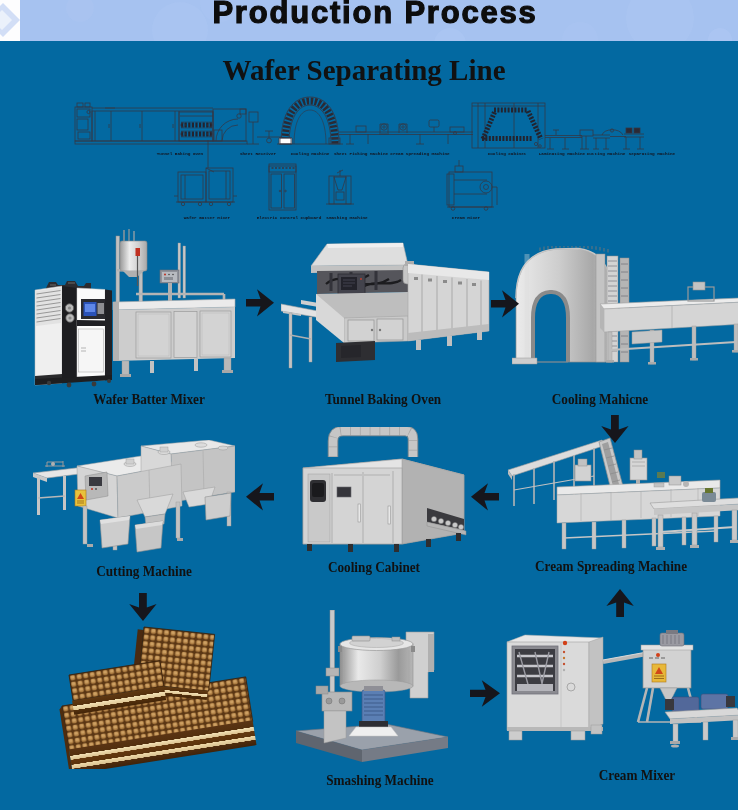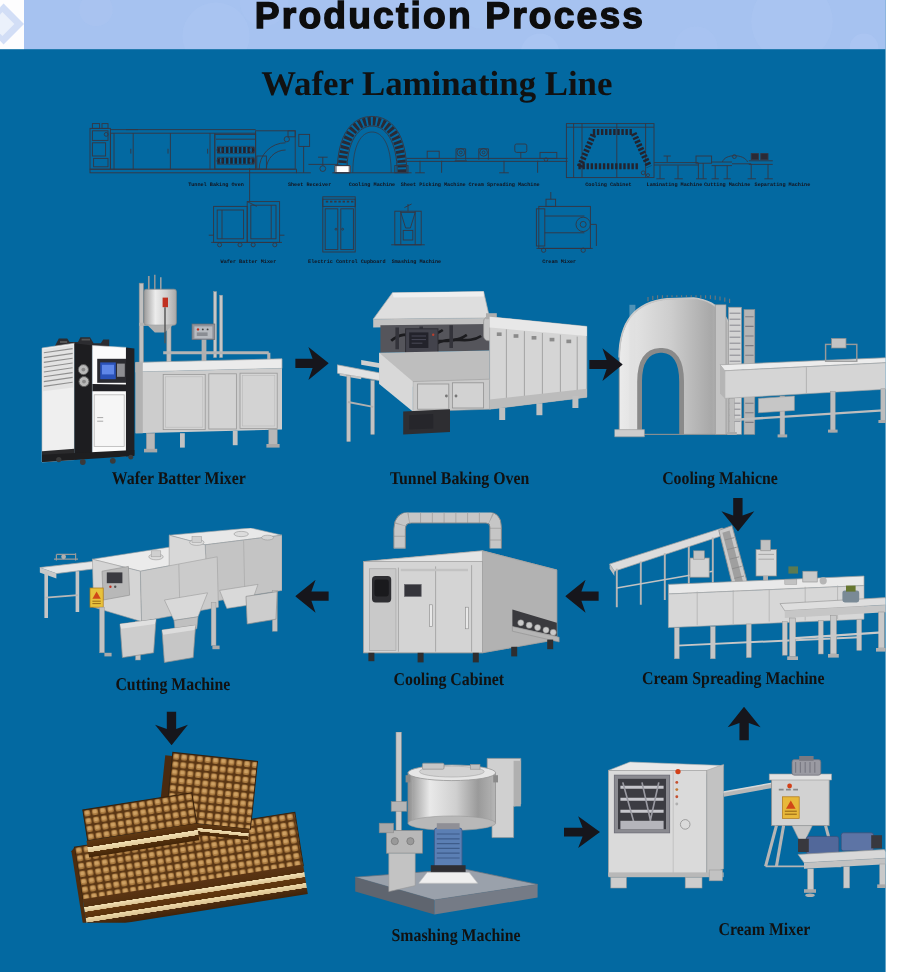--- a/index.html
+++ b/index.html
@@ -24,21 +24,21 @@
     </svg>
   </div>
   <div class="abs" style="left:0;top:0;width:20px;height:41px;background:#fdfdfe;">
     <svg width="20" height="41">
         <polygon points="-14,20 3,3 20,20 3,37" fill="#d2def6"></polygon>
         <polygon points="-8,20 2,10 12,20 2,30" fill="#ebf1fb"></polygon>
       </svg>
   </div>
   <div class="abs" style="left:0;top:-5px;width:750px;text-align:center;font-weight:bold;font-size:31px;letter-spacing:1.8px;color:#0d0d0d;-webkit-text-stroke:1.15px #0d0d0d;">Production Process</div>
 
-  <div class="abs" style="left:0;top:54px;width:728px;text-align:center;font-family:'Liberation Serif',serif;font-weight:bold;font-size:29px;color:#111;">Wafer Laminating Line</div>
+  <div class="abs" style="left:0;top:54px;width:728px;text-align:center;font-family:'Liberation Serif',serif;font-weight:bold;font-size:29px;color:#111;">Wafer Separating Line</div>
 
   <svg class="abs" style="left:55px;top:93px" width="695" height="132" viewBox="0 0 695 132" id="schem">
    <g transform="translate(-55,-93)" stroke="#363642" stroke-width="0.75" fill="none" font-family="Liberation Mono,monospace">
 
     <rect x="75" y="141" width="172" height="3"></rect>
 
     <rect x="75" y="107" width="17" height="34"></rect>
     <rect x="77" y="103" width="6" height="4"></rect>
         <rect x="85" y="103" width="5" height="4"></rect>
     <rect x="77" y="109" width="13" height="8"></rect>

